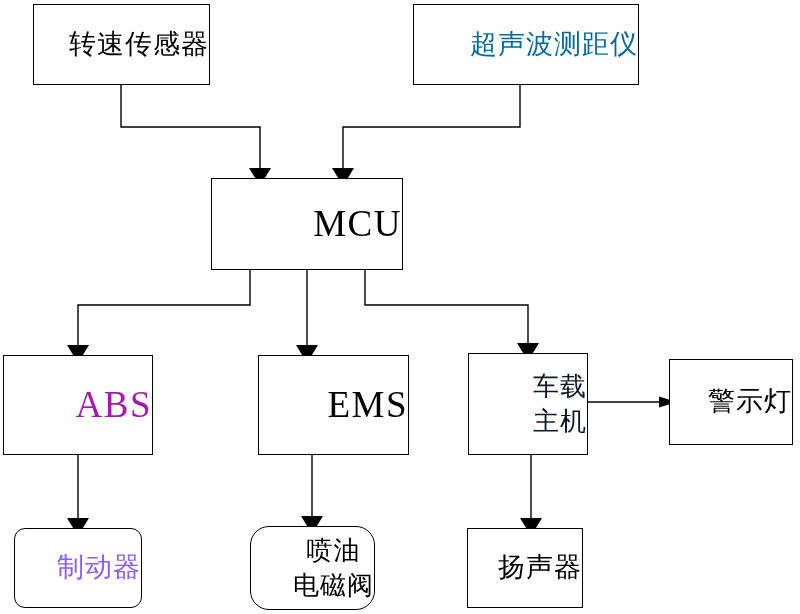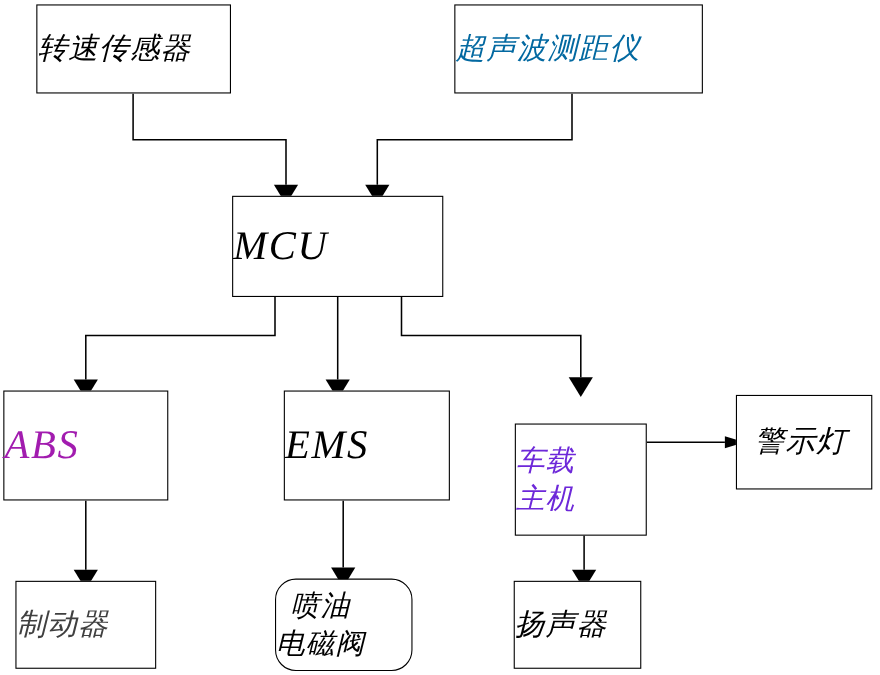--- a/index.html
+++ b/index.html
@@ -24,26 +24,25 @@
     height: 614px;
     pointer-events: none;
   }
   .node {
     position: absolute;
     box-sizing: border-box;
     border: 1px solid #000000;
     background: #ffffff;
     display: flex;
     align-items: center;
-    justify-content: flex-start;
+    justify-content: flex-end;
     text-align: center;
     color: #000000;
     line-height: 1.15;
     z-index: 2;
-    font-style: italic;
   }
   .node .label {
     display: block;
     white-space: pre-line;
     letter-spacing: 0.5px;
   }
   .cjk .label {
     font-size: 27px;
     letter-spacing: 1px;
   }
@@ -110,28 +109,28 @@
       </div>
       <div class="node latin" style="left: 211px; top: 178px; width: 192px; height: 92px; border-color: rgb(0, 0, 0); color: rgb(0, 0, 0);">
         <span class="label">MCU</span>
       </div>
       <div class="node latin" style="left: 3px; top: 355px; width: 150px; height: 100px; border-color: rgb(0, 0, 0); color: #a21caf;">
         <span class="label">ABS</span>
       </div>
       <div class="node latin" style="left: 234px; top: 355px; width: 151px; height: 100px; border-color: rgb(0, 0, 0); color: rgb(0, 0, 0); margin-left: 24px;">
         <span class="label">EMS</span>
       </div>
-      <div class="node cjk2" style="left: 468px; top: 353px; width: 120px; height: 102px; border-color: rgb(0, 0, 0); color: #6d28d9; margin-top: 32px;">
+      <div class="node cjk2" style="left: 468px; top: 353px; width: 120px; height: 102px; border-color: rgb(0, 0, 0); color: #0f172a;">
         <span class="label">车载
 主机</span>
       </div>
       <div class="node cjk" style="left: 669px; top: 359px; width: 124px; height: 86px; border-color: rgb(0, 0, 0); color: rgb(0, 0, 0); padding-left: 16px;">
         <span class="label">警示灯</span>
       </div>
-      <div class="node cjk" style="left: 14px; top: 528px; width: 128px; height: 80px; border-color: rgb(0, 0, 0); color: #404040;">
+      <div class="node cjk" style="left: 14px; top: 528px; width: 128px; height: 80px; border-color: rgb(0, 0, 0); color: #8b5cf6; border-radius: 11px;">
         <span class="label">制动器</span>
       </div>
       <div class="node cjk2" style="left: 250px; top: 526px; width: 125px; height: 84px; border-color: rgb(0, 0, 0); color: rgb(0, 0, 0); border-radius: 19px;">
         <span class="label">喷油
 电磁阀</span>
       </div>
       <div class="node cjk" style="left: 467px; top: 528px; width: 116px; height: 80px; border-color: rgb(0, 0, 0); color: rgb(0, 0, 0);">
         <span class="label">扬声器</span>
       </div>
     </div>

